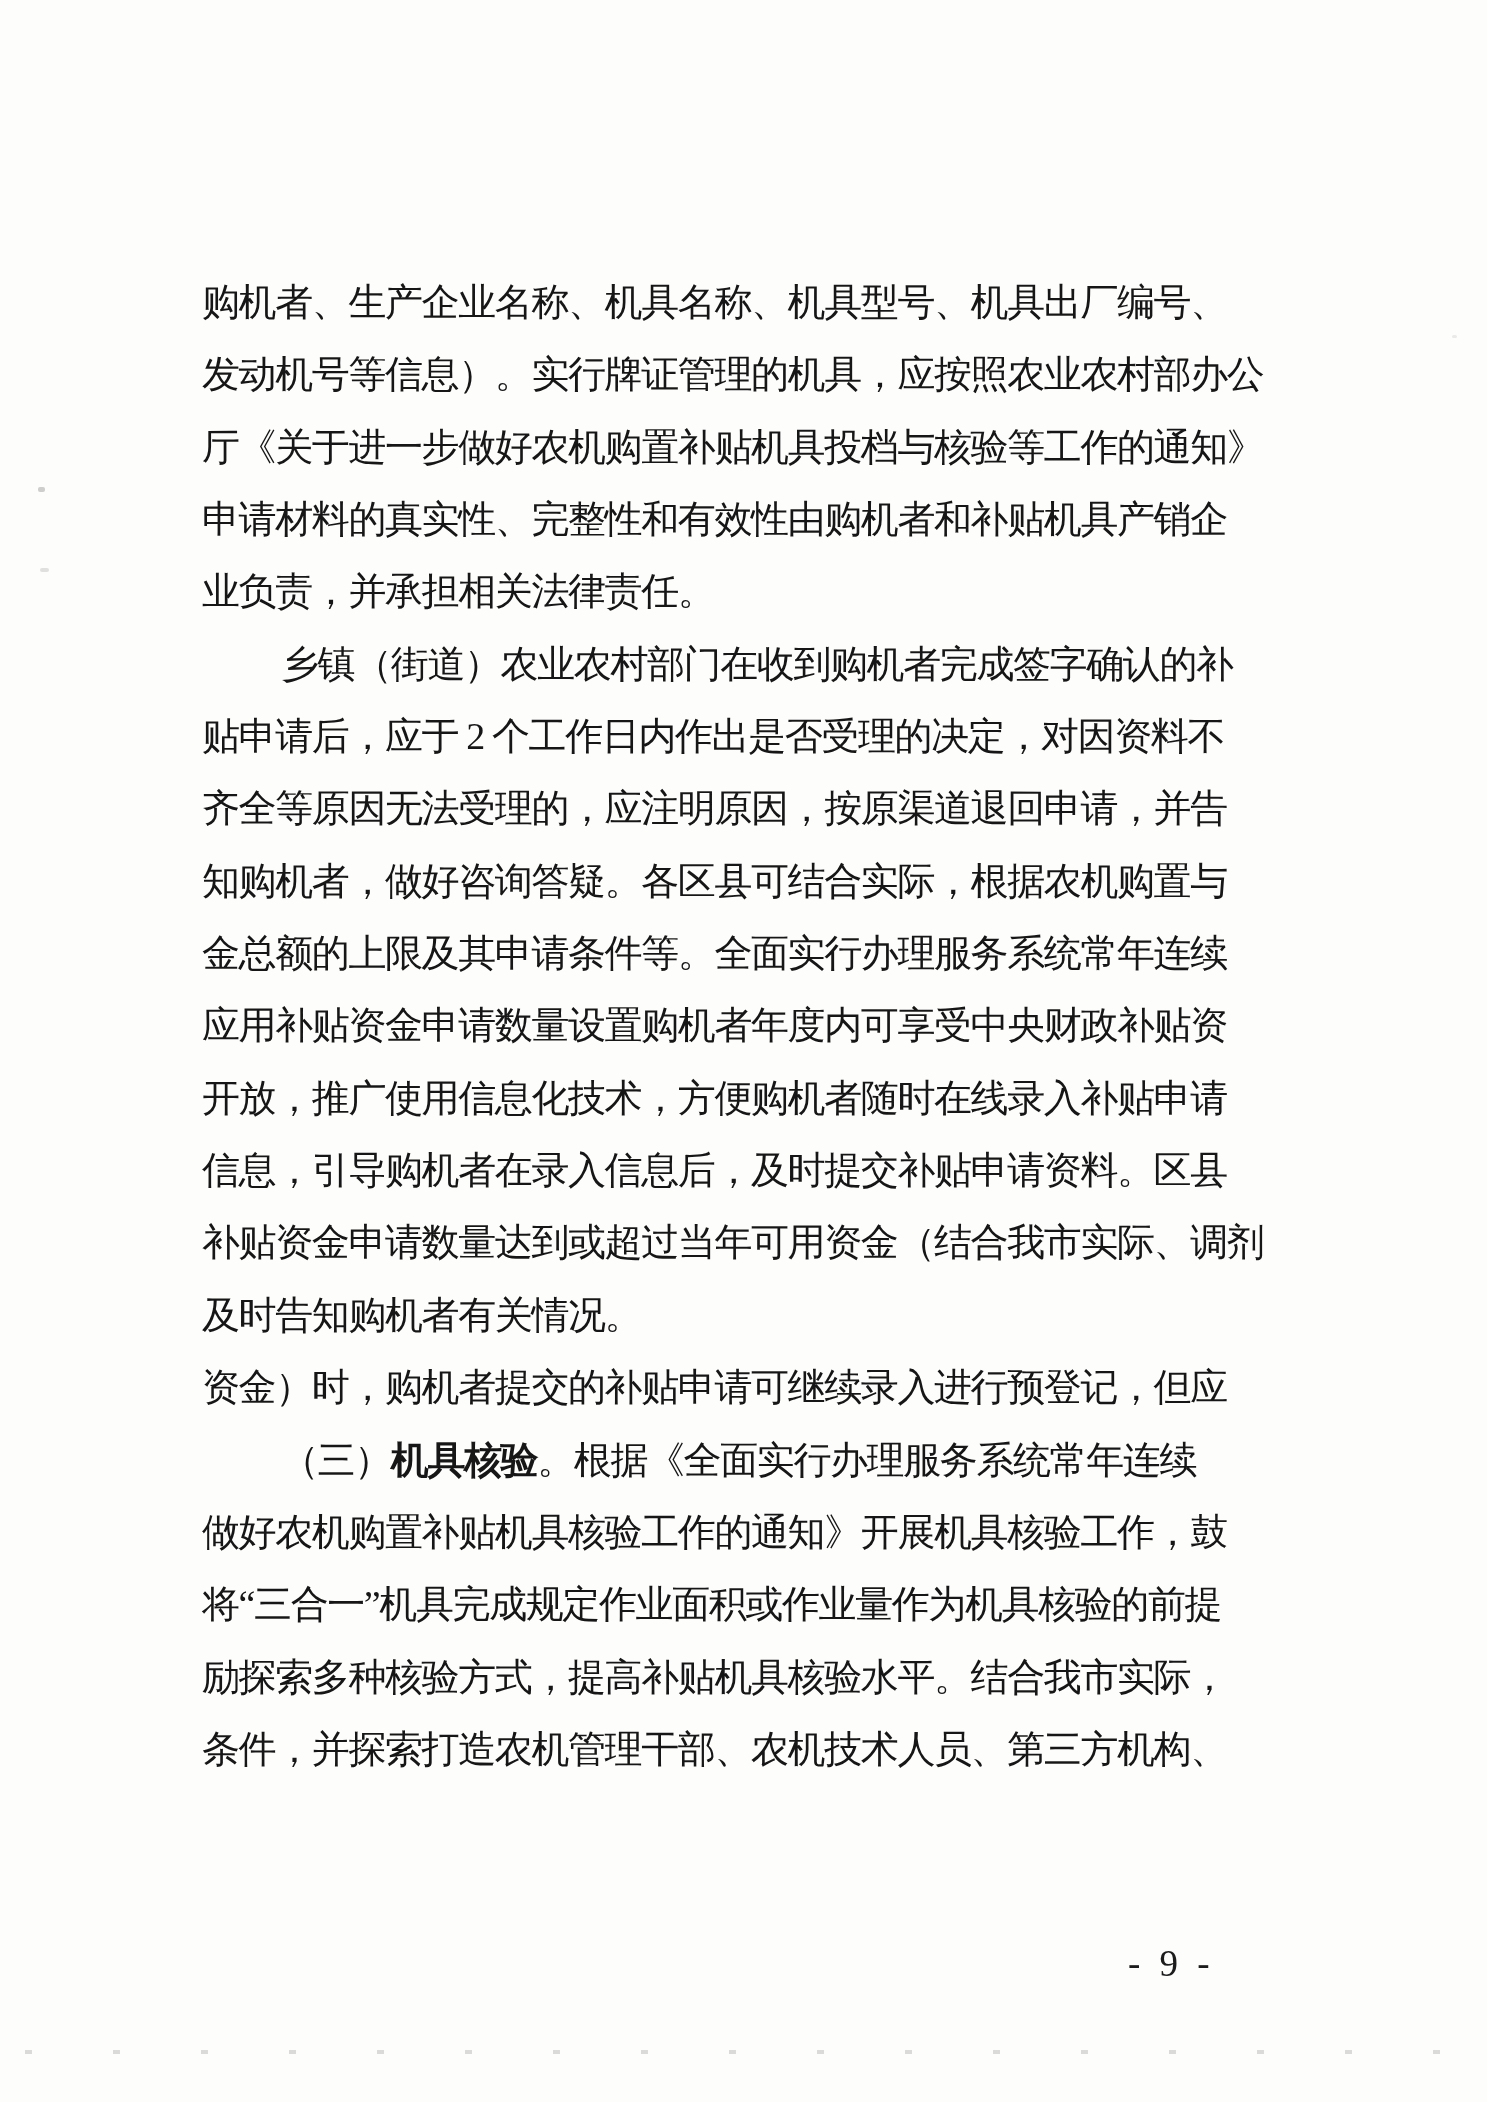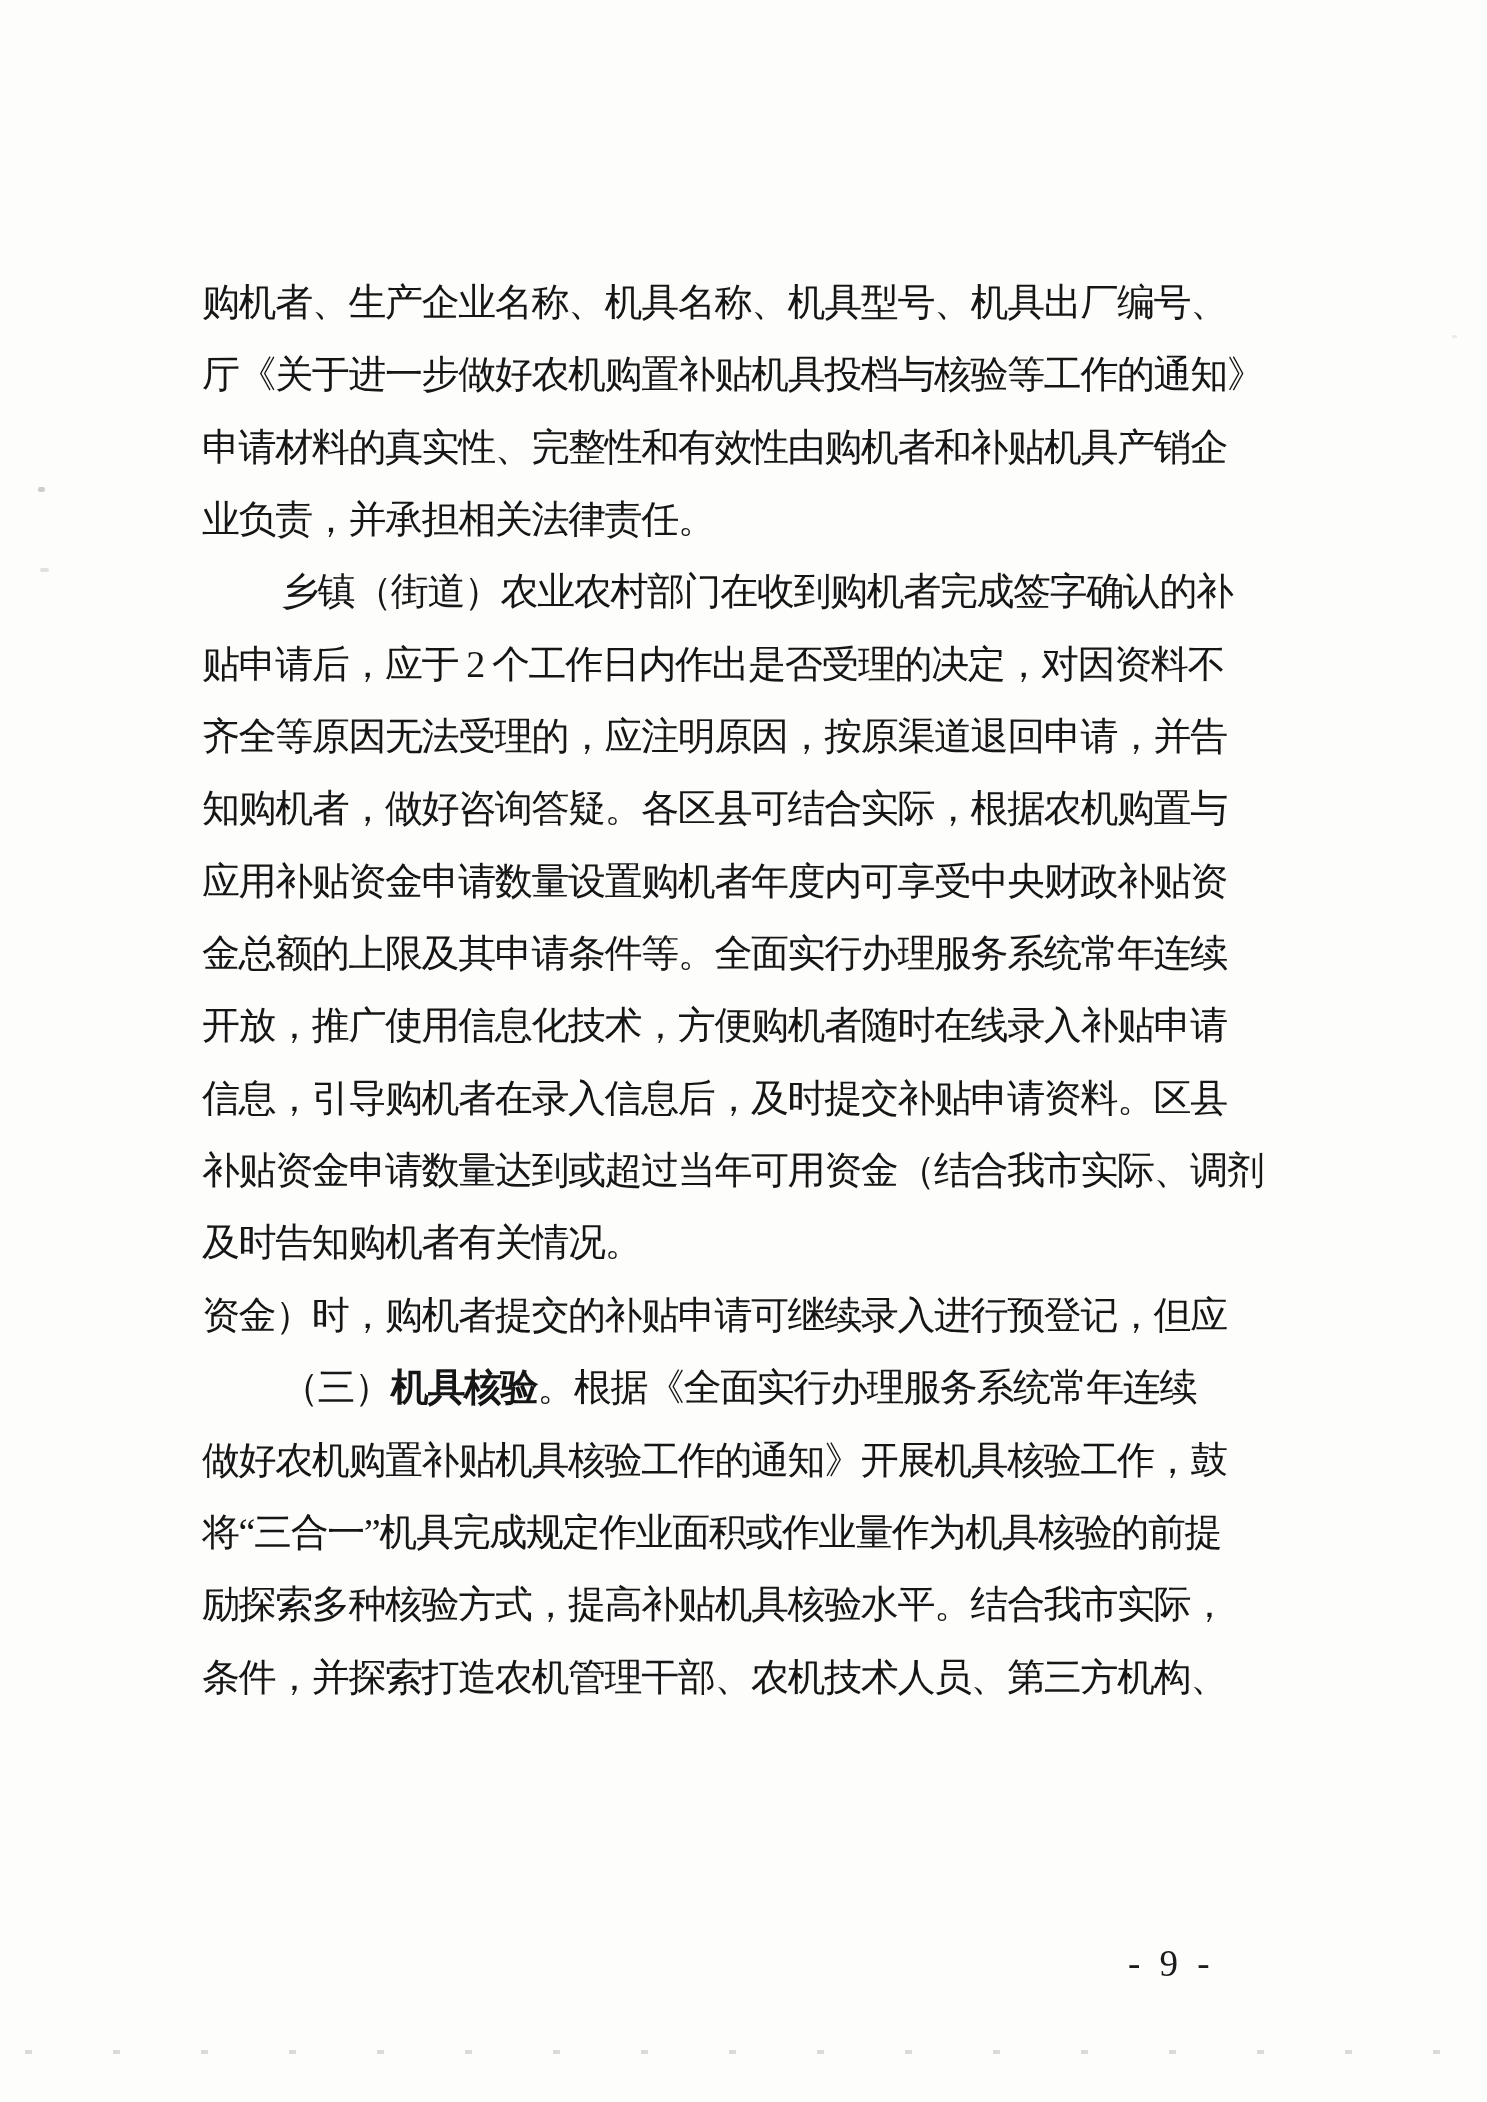--- a/index.html
+++ b/index.html
@@ -68,29 +68,30 @@
       transparent 7px, transparent 88px
     );
   }
 </style>
 </head>
 <body>
 
 <div class="page">
   <div class="text-block" id="text-block">
       <div class="text-line"><span class="run">购机者、生产企业名称、机具名称、机具型号、机具出厂编号、</span></div>
+      <div class="text-line"><span class="run">发动机号等信息）。实行牌证管理的机具，应按照农业农村部办公</span></div>
       <div class="text-line"><span class="run">厅《关于进一步做好农机购置补贴机具投档与核验等工作的通知》</span></div>
       <div class="text-line"><span class="run">申请材料的真实性、完整性和有效性由购机者和补贴机具产销企</span></div>
       <div class="text-line"><span class="run">业负责，并承担相关法律责任。</span></div>
       <div class="text-line indent"><span class="run">乡镇（街道）农业农村部门在收到购机者完成签字确认的补</span></div>
       <div class="text-line"><span class="run">贴申请后，应于 2 个工作日内作出是否受理的决定，对因资料不</span></div>
       <div class="text-line"><span class="run">齐全等原因无法受理的，应注明原因，按原渠道退回申请，并告</span></div>
       <div class="text-line"><span class="run">知购机者，做好咨询答疑。各区县可结合实际，根据农机购置与</span></div>
+      <div class="text-line"><span class="run">金总额的上限及其申请条件等。全面实行办理服务系统常年连续</span></div>
       <div class="text-line"><span class="run">应用补贴资金申请数量设置购机者年度内可享受中央财政补贴资</span></div>
-      <div class="text-line"><span class="run">金总额的上限及其申请条件等。全面实行办理服务系统常年连续</span></div>
       <div class="text-line"><span class="run">开放，推广使用信息化技术，方便购机者随时在线录入补贴申请</span></div>
       <div class="text-line"><span class="run">信息，引导购机者在录入信息后，及时提交补贴申请资料。区县</span></div>
       <div class="text-line"><span class="run">补贴资金申请数量达到或超过当年可用资金（结合我市实际、调剂</span></div>
       <div class="text-line"><span class="run">及时告知购机者有关情况。</span></div>
       <div class="text-line"><span class="run">资金）时，购机者提交的补贴申请可继续录入进行预登记，但应</span></div>
       <div class="text-line indent"><span class="run">（三）</span><span class="run-bold">机具核验</span><span class="run">。根据《全面实行办理服务系统常年连续</span></div>
       <div class="text-line"><span class="run">做好农机购置补贴机具核验工作的通知》开展机具核验工作，鼓</span></div>
       <div class="text-line"><span class="run">将“三合一”机具完成规定作业面积或作业量作为机具核验的前提</span></div>
       <div class="text-line"><span class="run">励探索多种核验方式，提高补贴机具核验水平。结合我市实际，</span></div>
       <div class="text-line"><span class="run">条件，并探索打造农机管理干部、农机技术人员、第三方机构、</span></div>

